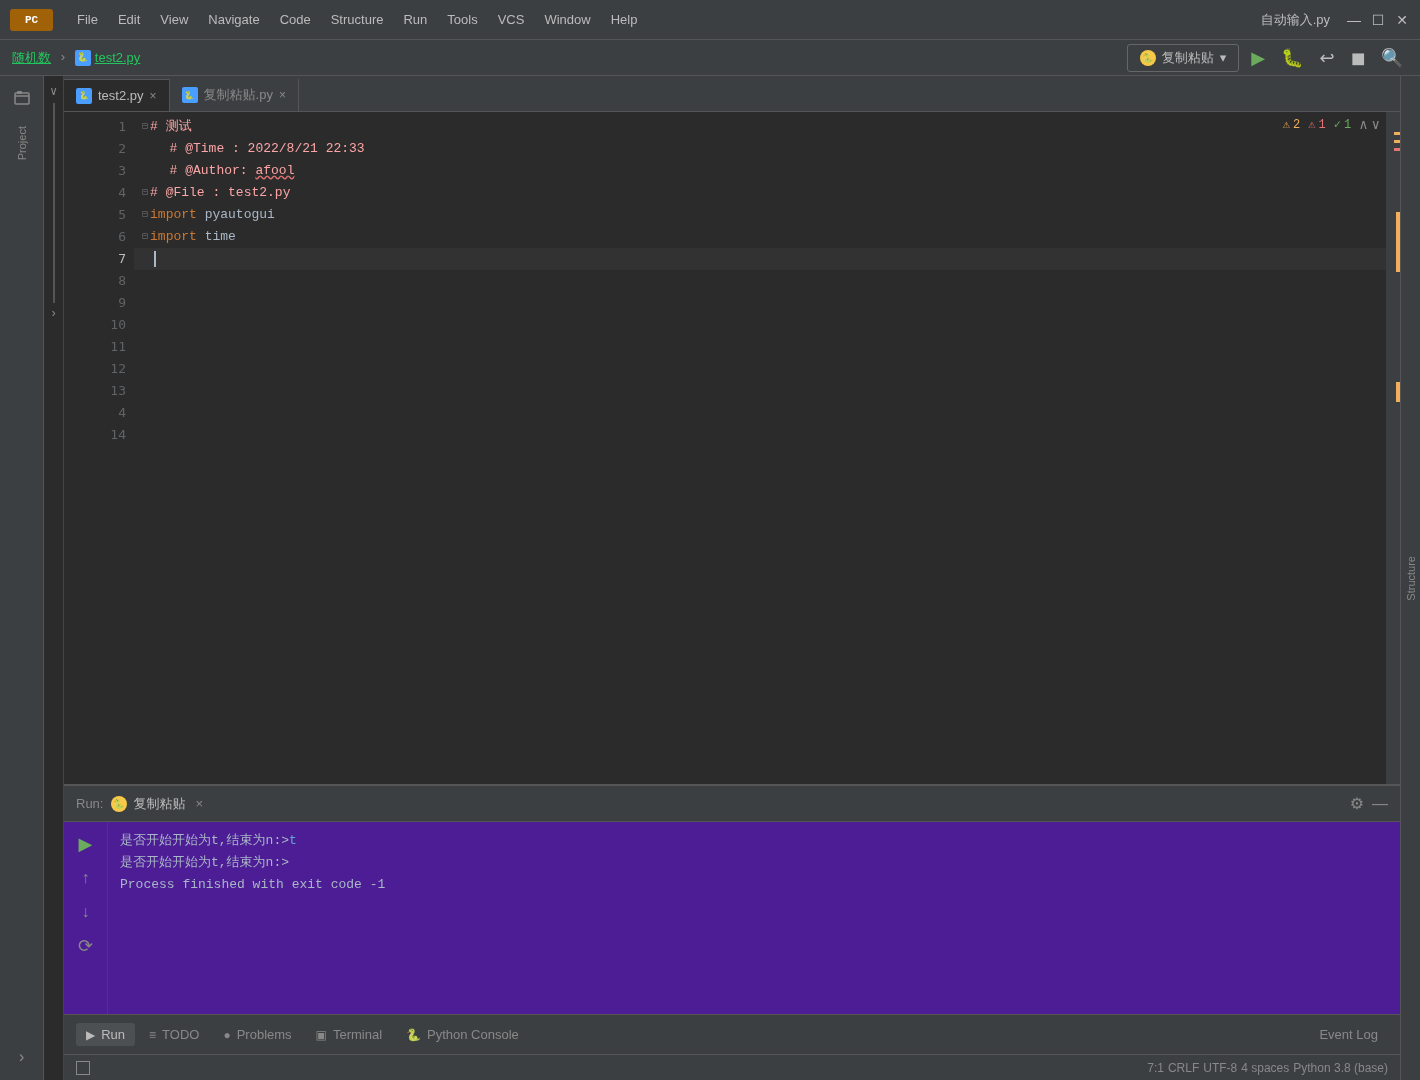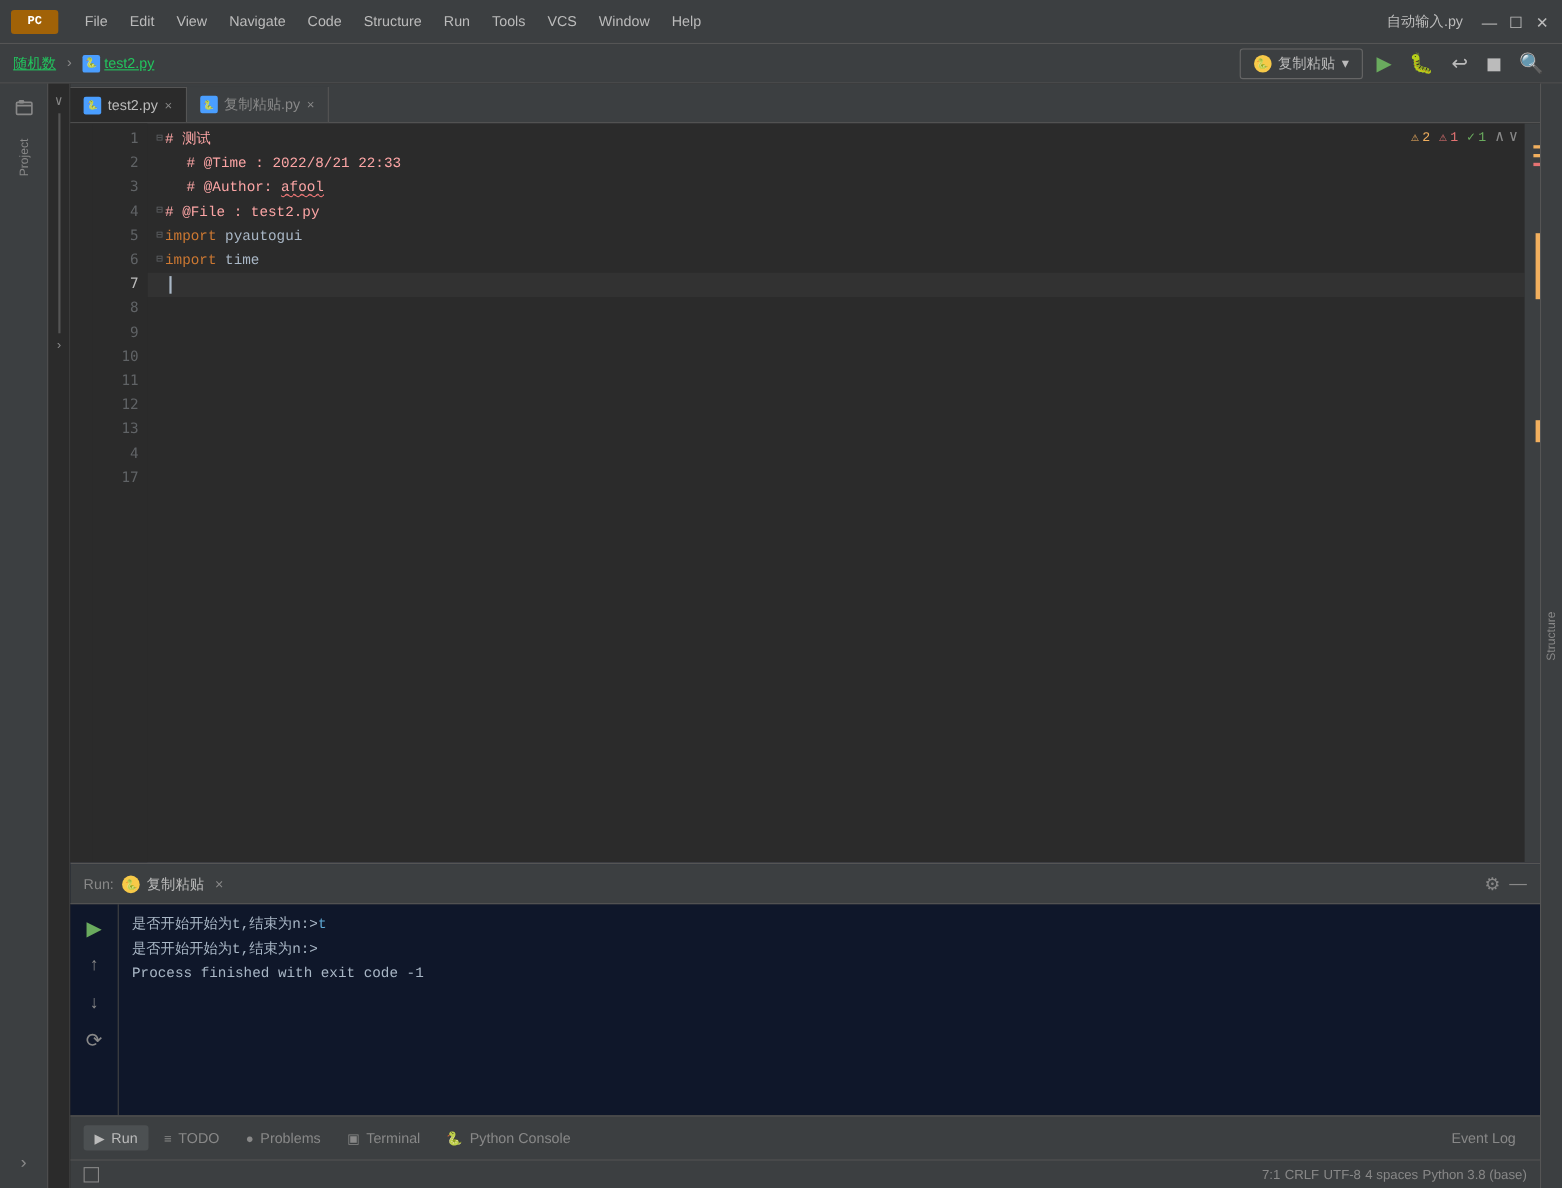--- a/index.html
+++ b/index.html
@@ -338,21 +338,21 @@
     .nav-arrows {
       display: flex;
       gap: 4px;
       color: #888;
       font-size: 14px;
     }
 
     
     #bottom-panel {
       height: 230px;
-      background: #0f172a;
+      background: #4c1d95;
       border-top: 2px solid #555;
       display: flex;
       flex-direction: column;
     }
     #bottom-panel-header {
       height: 36px;
       background: #3c3f41;
       display: flex;
       align-items: center;
       padding: 0 12px;
@@ -643,21 +643,21 @@
         <span class="line-num">5</span>
         <span class="line-num">6</span>
         <span class="line-num current">7</span>
         <span class="line-num">8</span>
         <span class="line-num">9</span>
         <span class="line-num">10</span>
         <span class="line-num">11</span>
         <span class="line-num">12</span>
         <span class="line-num">13</span>
         <span class="line-num">4</span>
-        <span class="line-num">17</span>
+        <span class="line-num">14</span>
       </div>
 
       <div id="code-area">
 
         <div class="code-line">
           <span class="fold-icon">⊟</span>
           <span class="comment"># 测试</span>
         </div>
 
         <div class="code-line">

